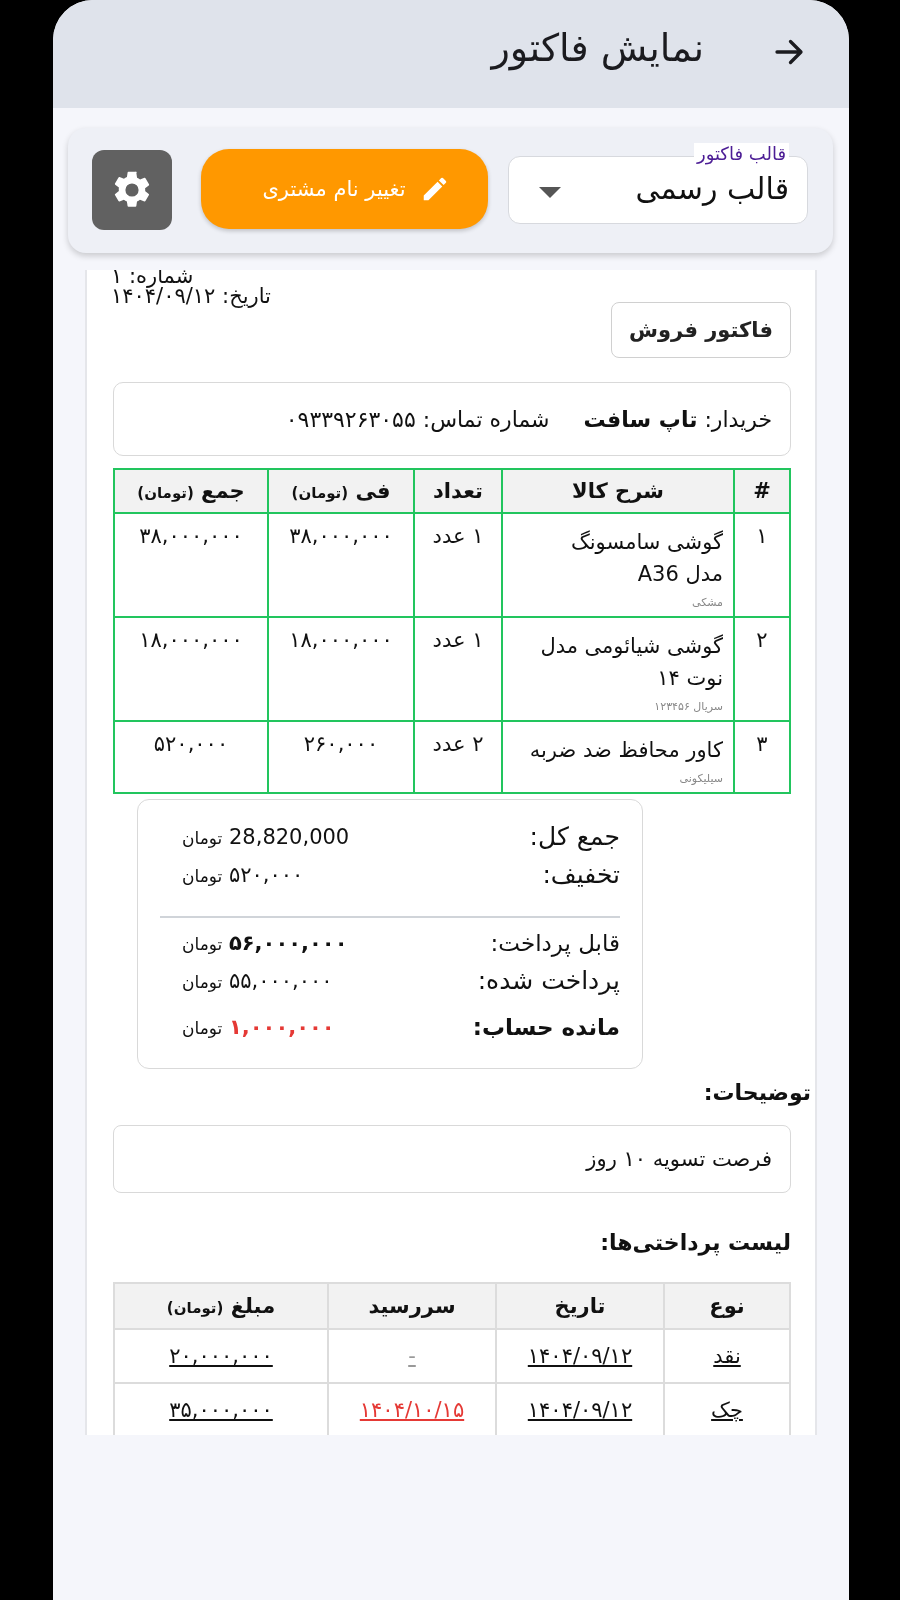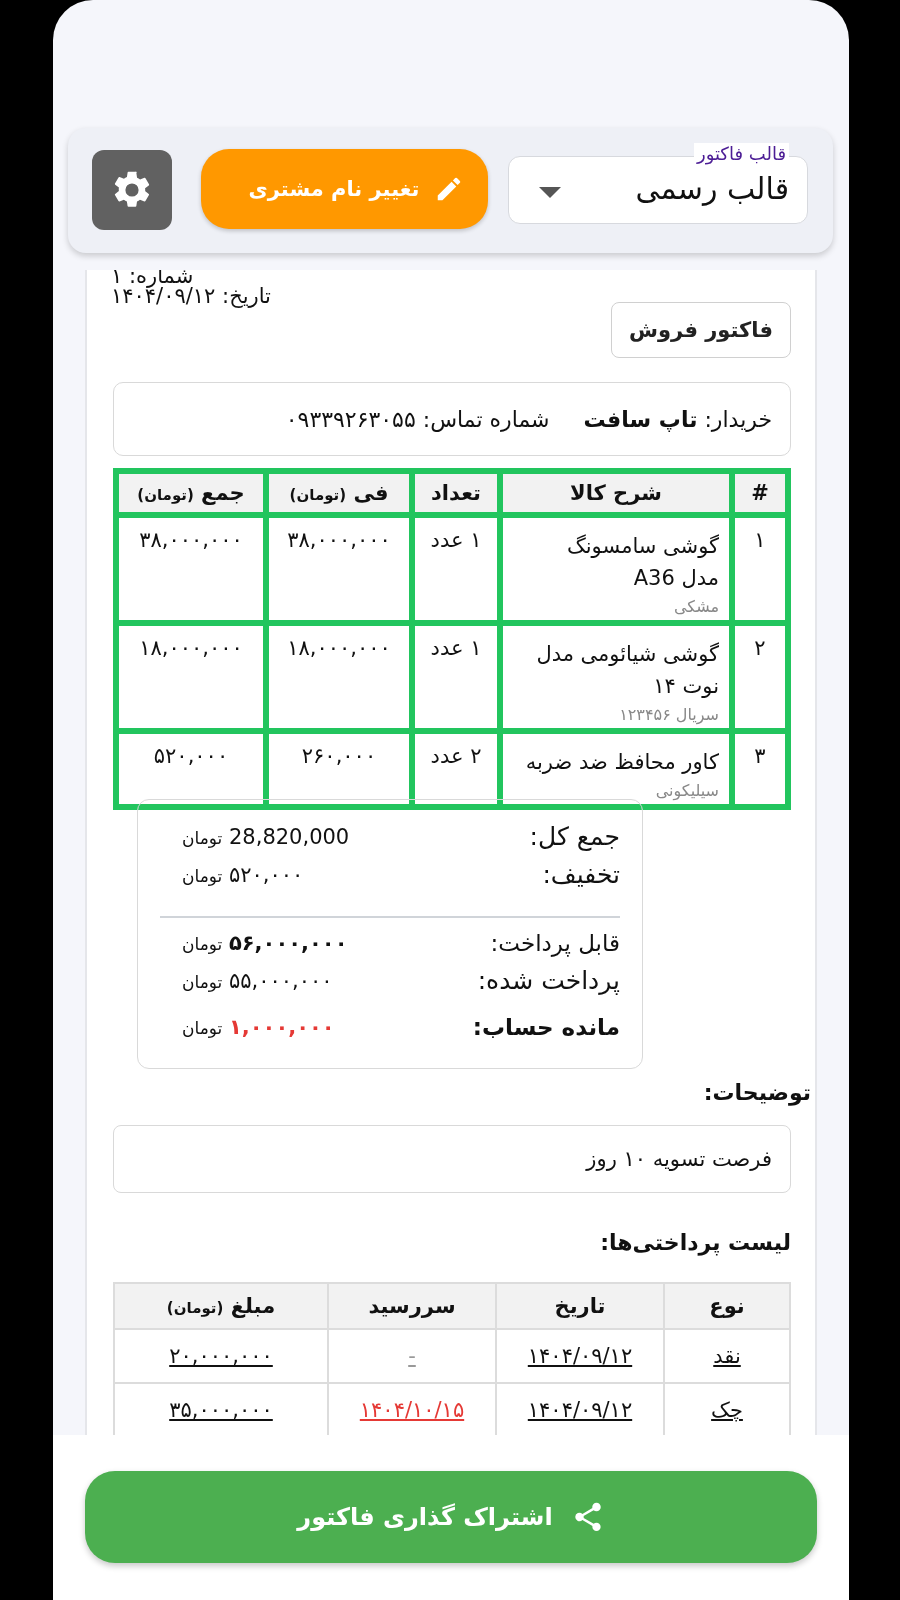--- a/index.html
+++ b/index.html
@@ -41,21 +41,21 @@
     position: absolute; left: 30px; top: 30px; width: 0; height: 0;
     border-left: 11px solid transparent; border-right: 11px solid transparent;
     border-top: 11px solid #555;
   }
   .rename-btn {
     position: absolute; right: 345px; top: 21px; width: 287px; height: 80px;
     background: #ff9800; border-radius: 28px; color: #fff;
     display: flex; align-items: center; justify-content: center; gap: 14px;
     box-shadow: 0 2px 4px rgba(0,0,0,0.2);
   }
-  .rename-btn .label { font-size: 21px; font-weight: bold; margin-left: 23px; }
+  .rename-btn .label { font-size: 21px; font-weight: normal; margin-left: 23px; }
   .settings-btn {
     position: absolute; left: 24px; top: 22px; width: 80px; height: 80px;
     background: #616161; border-radius: 12px;
     display: flex; align-items: center; justify-content: center;
   }
   .content {
     position: absolute; left: 32px; top: 270px; width: 732px; height: 1165px;
     background: #fff; border-left: 2px solid #e5e6ea; border-right: 2px solid #e5e6ea;
     direction: rtl; overflow: hidden;
   }
@@ -71,28 +71,28 @@
   .buyer-box {
     position: absolute; right: 24px; top: 112px; width: 678px; height: 74px;
     border: 1.5px solid #d9d9d9; border-radius: 10px;
     display: flex; align-items: center; padding-right: 18px; font-size: 22px; gap: 34px;
   }
   .buyer-box b { font-weight: bold; }
   table { border-collapse: collapse; direction: rtl; }
   .items-table {
     position: absolute; right: 24px; top: 198px; width: 678px;
   }
-  .items-table th, .items-table td { border: 6px solid #22c55e; }
+  .items-table th, .items-table td { border: 2px solid #22c55e; }
   .items-table th {
     background: #f2f2f2; height: 44px; font-size: 21px; font-weight: bold; text-align: center;
   }
   .items-table th small { font-size: 15px; font-weight: bold; }
   .items-table td { vertical-align: top; font-size: 21px; text-align: center; padding-top: 10px; }
   .items-table td.desc { text-align: right; padding-right: 10px; line-height: 32px; padding-top: 12px; }
-  .items-table td.desc .sub { font-size: 16px; color: #888; line-height: 26px; }
+  .items-table td.desc .sub { font-size: 11px; color: #888; line-height: 26px; }
   .totals-box {
     position: absolute; right: 172px; top: 529px; width: 506px; height: 270px;
     border: 1.5px solid #d9d9d9; border-radius: 12px; padding: 0 22px;
   }
   .trow { position: absolute; left: 22px; right: 22px; display: flex; justify-content: space-between; align-items: center; }
   .trow .lbl { font-size: 25px; }
   .trow .val { direction: rtl; font-size: 21px; white-space: nowrap; }
   .trow .val .cur { font-size: 17px; margin-left: 22px; }
   .trow .val.bold .amt { font-weight: bold; }
   .trow .val.red .amt { font-weight: bold; color: #e53935; }
@@ -118,20 +118,28 @@
     display: flex; align-items: center; justify-content: center; gap: 18px;
     box-shadow: 0 3px 6px rgba(0,0,0,0.22); direction: rtl;
   }
   .share-btn .label { font-size: 24px; font-weight: bold; }
 </style>
 </head>
 <body>
 
 <div class="phone">
 
+  <div class="appbar">
+    <div class="back">
+      <svg width="36" height="36" viewBox="0 0 24 24">
+          <path d="M4 12h15M13 5l7 7-7 7" stroke="#1b1b1f" stroke-width="2.2" fill="none" stroke-linecap="round" stroke-linejoin="round"></path>
+        </svg>
+    </div>
+    <div class="title">نمایش فاکتور</div>
+  </div>
 
   <div class="toolbar">
     <div class="select">
       <span class="float-label">قالب فاکتور</span>
       <span class="value">قالب رسمی</span>
       <span class="caret"></span>
     </div>
     <div class="rename-btn">
       <svg width="30" height="30" viewBox="0 0 24 24">
           <path d="M3 17.25V21h3.75L17.81 9.94l-3.75-3.75L3 17.25zM20.71 7.04a1 1 0 000-1.41l-2.34-2.34a1 1 0 00-1.41 0l-1.83 1.83 3.75 3.75 1.83-1.83z" fill="#fff"></path>
@@ -248,21 +256,13 @@
         <tr>
           <td>چک</td>
           <td>۱۴۰۴/۰۹/۱۲</td>
           <td class="overdue">۱۴۰۴/۱۰/۱۵</td>
           <td>۳۵,۰۰۰,۰۰۰</td>
         </tr>
       </tbody>
     </table>
   </div>
 
-  <div class="bottom-bar">
-    <div class="share-btn">
-      <svg width="34" height="34" viewBox="0 0 24 24">
-          <path fill="#fff" d="M18 16.08c-.76 0-1.44.3-1.96.77L8.91 12.7c.05-.23.09-.46.09-.7s-.04-.47-.09-.7l7.05-4.11A2.99 2.99 0 0018 8a3 3 0 10-3-3c0 .24.04.47.09.7L8.04 9.81A2.99 2.99 0 003 12a3 3 0 005.04 2.19l7.12 4.16c-.05.21-.08.43-.08.65A2.92 2.92 0 1018 16.08z"></path>
-        </svg>
-      <span class="label">اشتراک گذاری فاکتور</span>
-    </div>
-  </div>
 </div>
 
 </body></html>

